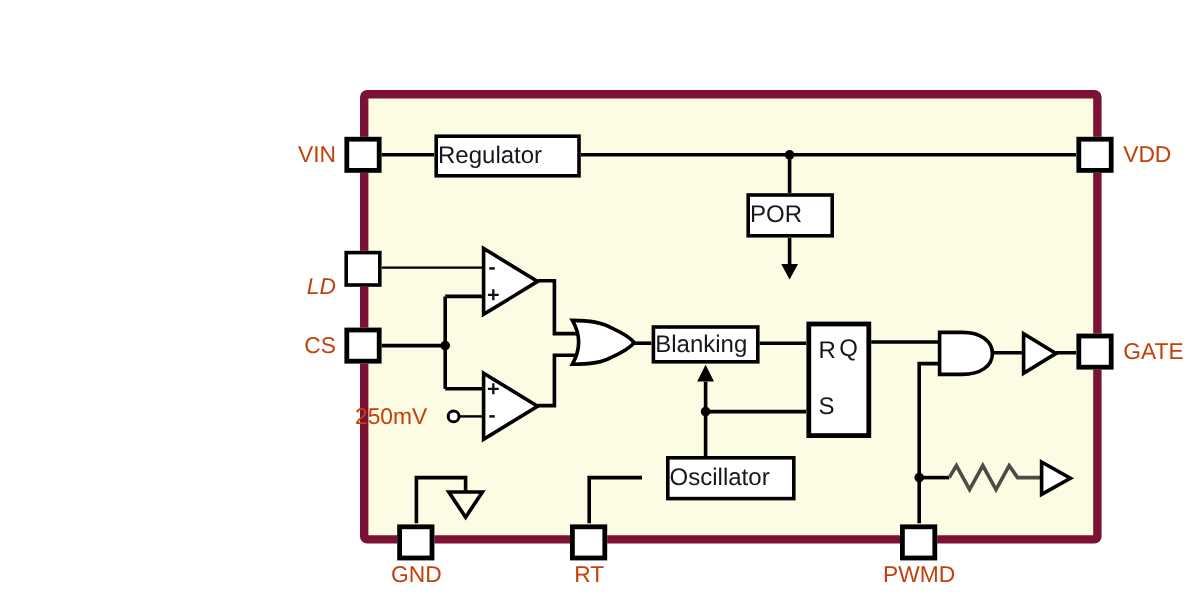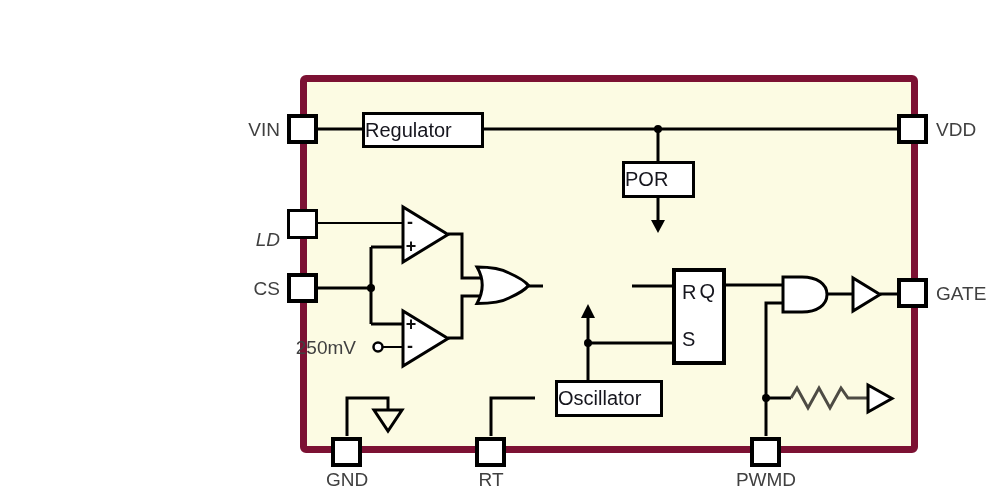--- a/index.html
+++ b/index.html
@@ -28,21 +28,21 @@
   .block{
     position:absolute;box-sizing:border-box;background:#ffffff;
     border:3px solid var(--c-line,#000);display:flex;align-items:center;
     justify-content:flex-start;font-size:20px;color:#16161e;
   }
   .pinbox{
     position:absolute;box-sizing:border-box;width:31px;height:30px;
     background:#ffffff;border:4px solid var(--c-line,#000);
   }
   .lbl{
-    position:absolute;font-size:19px;line-height:1;color:#404040;
+    position:absolute;font-size:19px;line-height:1;color:#c2410c;
     white-space:nowrap;
   }
   .lbl.right{text-align:right;}
   .lbl.center{text-align:center;}
   .sign{
     position:absolute;font-size:18px;line-height:1;color:#111;
     transform:translate(-50%,-50%);font-weight:bold;
   }
   .ff{
     position:absolute;left:672px;top:268px;width:54px;height:97px;
@@ -102,20 +102,23 @@
     <circle class="dot" cx="588" cy="343" r="4"></circle>
     <circle class="dot" cx="766" cy="398" r="4"></circle>
   </svg>
 
   <div class="block" style="left:362px;top:112px;width:122px;height:36px;">
     <span>Regulator</span>
   </div>
   <div class="block" style="left:622px;top:161px;width:73px;height:37px;">
     <span>POR</span>
   </div>
+  <div class="block" style="left:543px;top:271px;width:90px;height:32px;border-width:3px;">
+    <span>Blanking</span>
+  </div>
   <div class="block" style="left:535px;top:380px;width:108px;height:37px;margin-left:20px;">
     <span>Oscillator</span>
   </div>
 
   <div class="ff">
     <span class="r">R</span>
     <span class="q">Q</span>
     <span class="s">S</span>
   </div>
 

